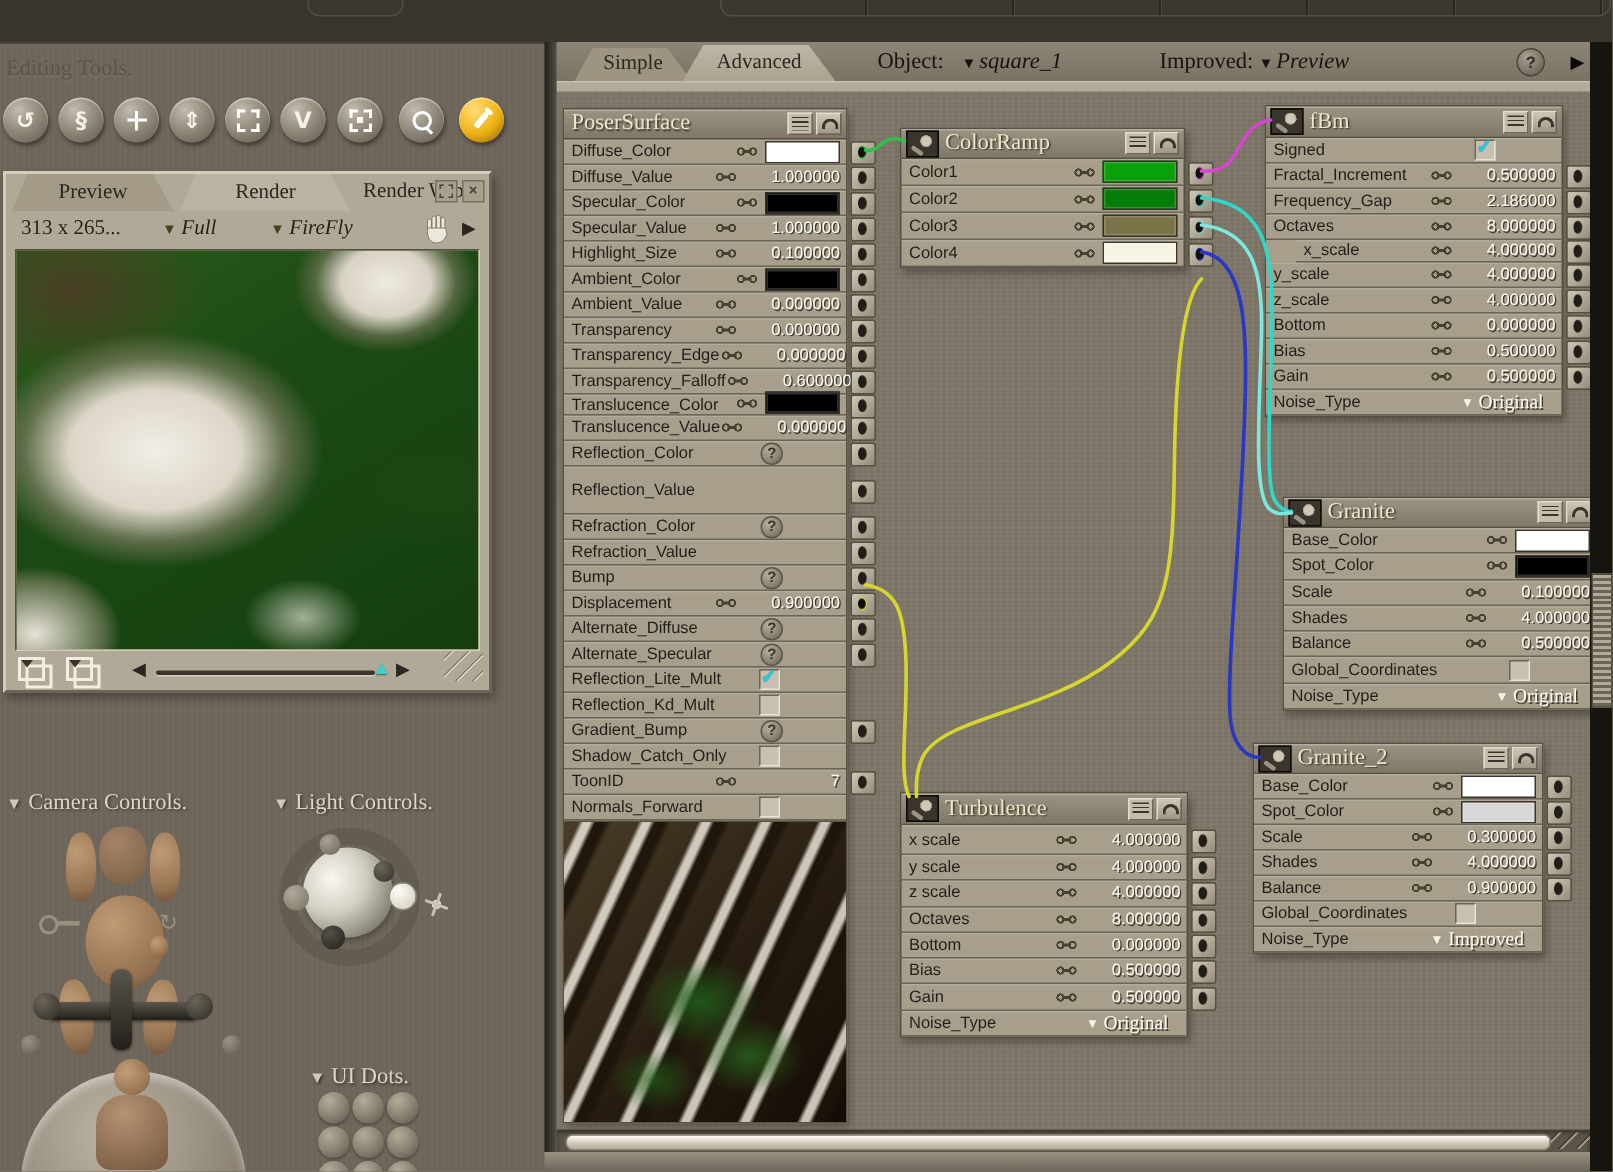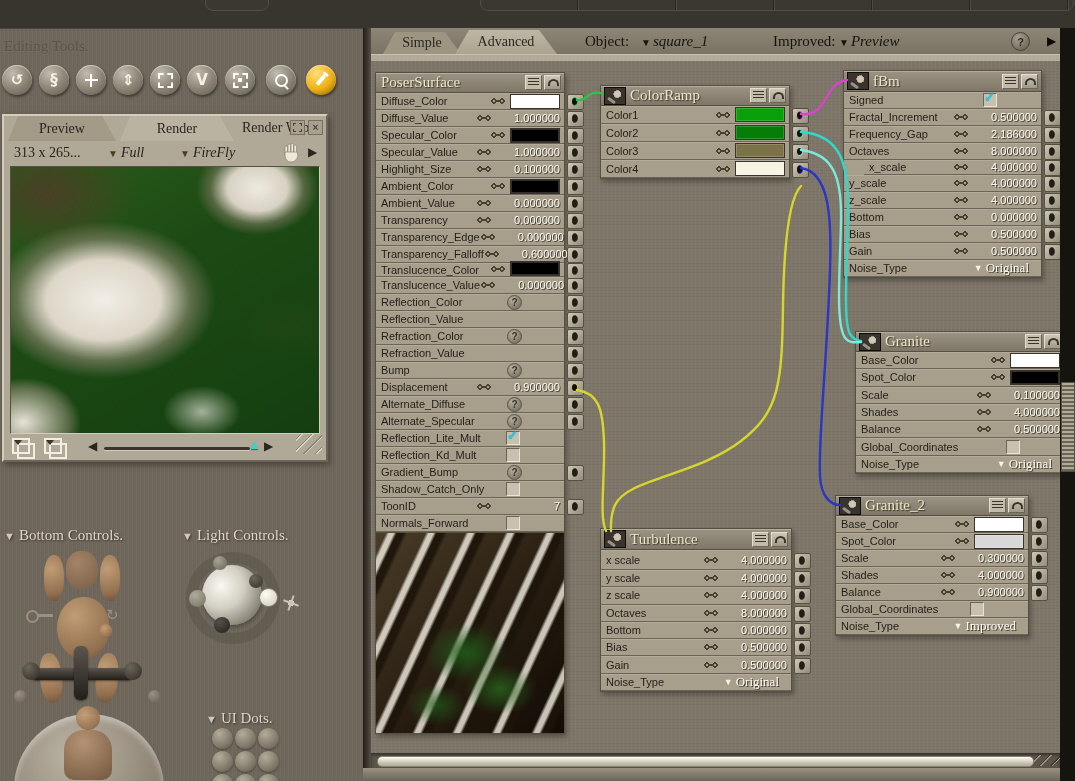--- a/index.html
+++ b/index.html
@@ -223,21 +223,21 @@
   <div class="stackicon" style="left:8px"></div>
   <div class="stackicon" style="left:40px"></div>
   <div class="slide-arrow" style="left:84px">◀</div>
   <div id="slider-track"></div>
   <div id="slider-thumb">▲</div>
   <div class="slide-arrow" style="left:260px">▶</div>
   <div id="panel-grip"></div>
 </div>
 
 <div class="sect-label" id="lbl-camera" style="left:4px;top:527px">
-  <span class="tri">▼</span><span>Bottom Controls.</span>
+  <span class="tri">▼</span><span>Camera Controls.</span>
 </div>
 <div class="sect-label" id="lbl-light" style="left:182px;top:527px">
   <span class="tri">▼</span><span>Light Controls.</span>
 </div>
 <div class="sect-label" id="lbl-uidots" style="left:206px;top:710px">
   <span class="tri">▼</span><span>UI Dots.</span>
 </div>
 
 <div class="art skin" style="left:44px;top:555px;width:20px;height:46px"></div>
 <div class="art skin" style="left:66px;top:551px;width:32px;height:38px;background:radial-gradient(circle at 35% 30%,#a8866a,#7a5e42)"></div>
@@ -399,21 +399,21 @@
         </div>
         <div class="plug"></div>
       </div>
       <div class="node-row" style="height: 17px;">
         <span class="row-label">Reflection_Color</span>
         <div class="row-content">
           <span class="qbadge">?</span>
         </div>
         <div class="plug"></div>
       </div>
-      <div class="node-row" style="height: 17px;">
+      <div class="node-row" style="height: 32px;">
         <span class="row-label">Reflection_Value</span>
         <div class="row-content"></div>
         <div class="plug"></div>
       </div>
       <div class="node-row" style="height: 17px;">
         <span class="row-label">Refraction_Color</span>
         <div class="row-content">
           <span class="qbadge">?</span>
         </div>
         <div class="plug"></div>

